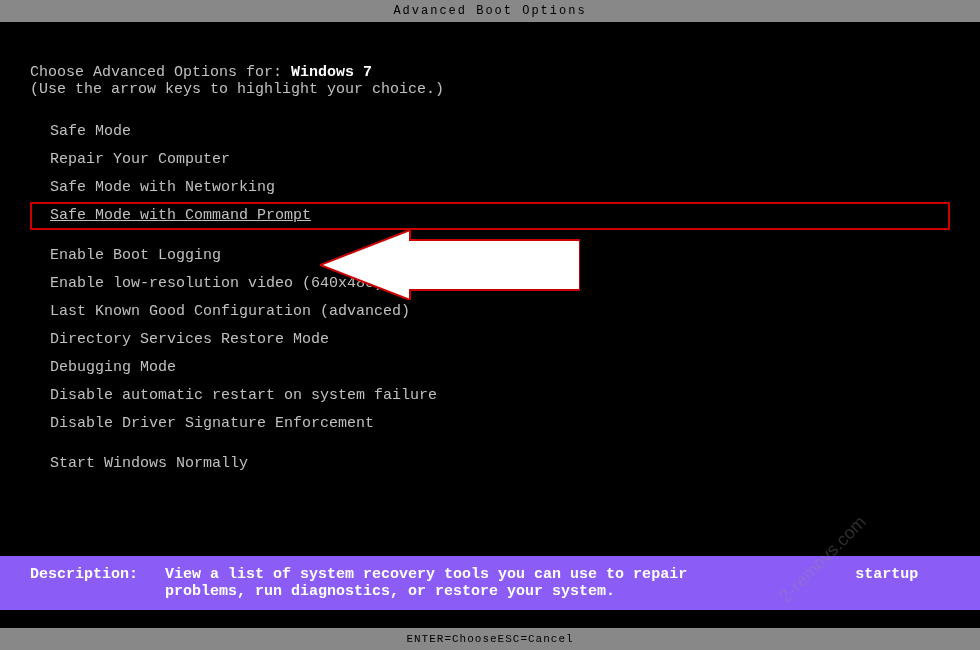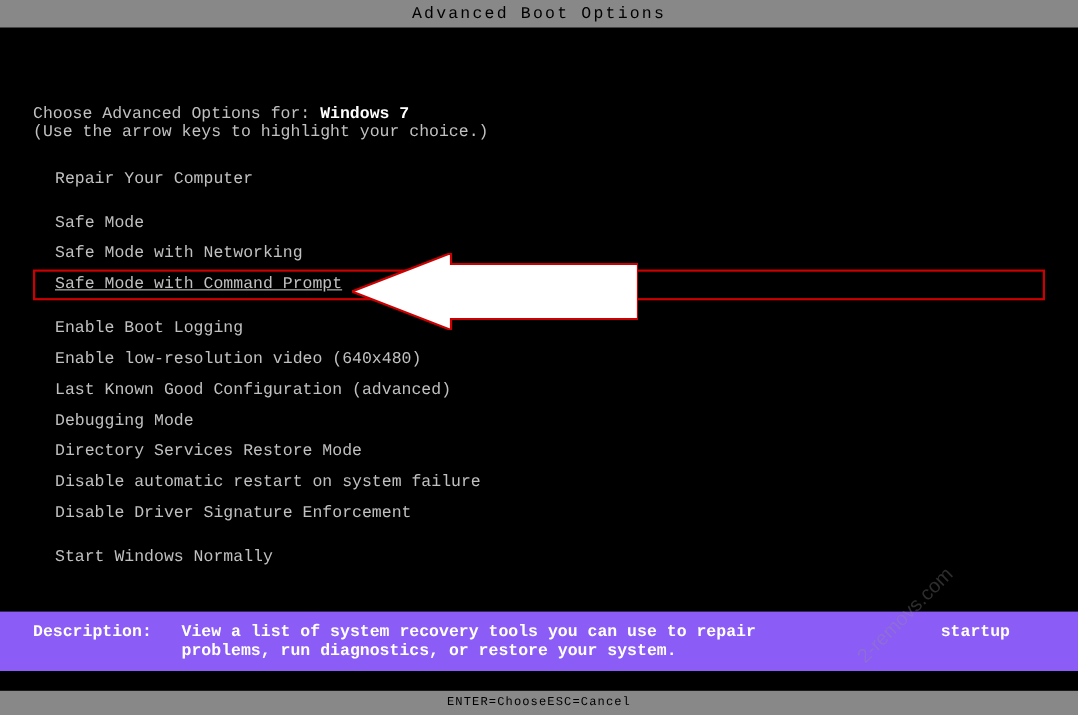--- a/index.html
+++ b/index.html
@@ -13,30 +13,29 @@
       overflow: hidden;
       position: relative;
     }
 
     
     #title-bar {
       background: #888;
       color: #000;
       text-align: center;
       padding: 4px 0;
-      font-size: 15px;
+      font-size: 12px;
       font-weight: normal;
       letter-spacing: 2px;
     }
 
     
     #main {
-      padding: 20px 30px;
+      padding: 32px 30px;
       position: relative;
-      margin-top: 40px;
     }
 
     #intro-line1 {
       margin-top: 10px;
       color: #c0c0c0;
     }
     #intro-line1 span.highlight {
       color: #fff;
       font-weight: bold;
     }
@@ -138,29 +137,29 @@
 </div>
 
 <div id="main">
 
   <div id="intro-line1">
     <span>Choose Advanced Options for: </span><span class="highlight">Windows 7</span>
   </div>
   <div id="intro-line2">(Use the arrow keys to highlight your choice.)</div>
 
   <div id="menu-list">
+      <div class="menu-item section-gap">Safe Mode</div>
       <div class="menu-item">Repair Your Computer</div>
-      <div class="menu-item section-gap">Safe Mode</div>
       <div class="menu-item">Safe Mode with Networking</div>
       <div class="menu-item highlighted">Safe Mode with Command Prompt</div>
       <div class="menu-item section-gap">Enable Boot Logging</div>
       <div class="menu-item">Enable low-resolution video (640x480)</div>
       <div class="menu-item">Last Known Good Configuration (advanced)</div>
+      <div class="menu-item">Directory Services Restore Mode</div>
       <div class="menu-item">Debugging Mode</div>
-      <div class="menu-item">Directory Services Restore Mode</div>
       <div class="menu-item">Disable automatic restart on system failure</div>
       <div class="menu-item">Disable Driver Signature Enforcement</div>
       <div class="menu-item section-gap">Start Windows Normally</div>
     </div>
 
 </div>
 
 <div id="arrow-container">
   <svg width="260" height="70" viewBox="0 0 260 70" xmlns="http://www.w3.org/2000/svg">
 

